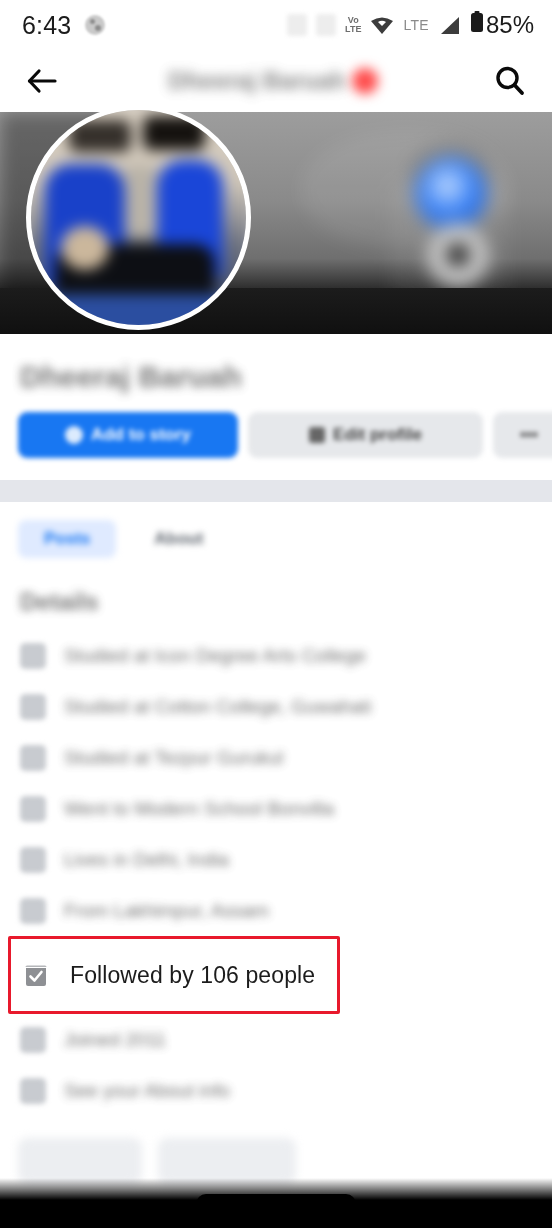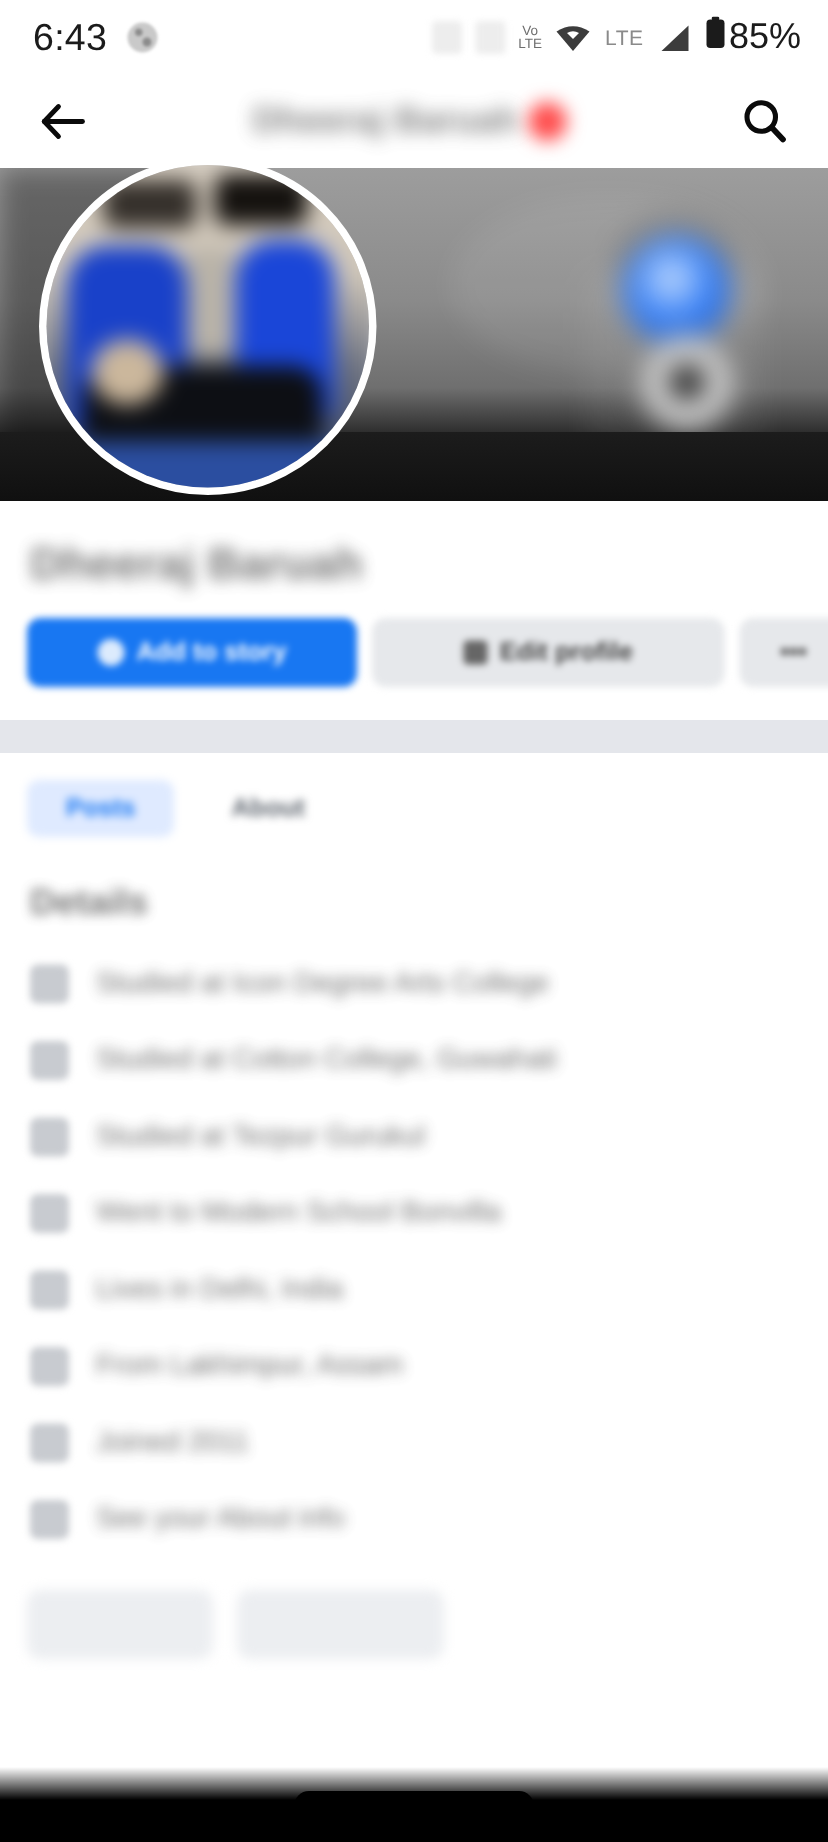--- a/index.html
+++ b/index.html
@@ -32,21 +32,21 @@
   .status-dot-icon::after{
     content:"";position:absolute;left:10px;top:10px;
     width:6px;height:6px;border-radius:50%;background:#8c8c8c;
   }
   .status-right{ display:flex; align-items:center; gap:9px; }
   .ghost-icon{
     width:20px;height:22px;border-radius:3px;background:#ededed;
     filter:blur(2.2px);
   }
   .volte{
-    font-size:9px;line-height:9px;color:#6e6e6e;font-weight:normal;
+    font-size:9px;line-height:9px;color:#6e6e6e;font-weight:bold;
     text-align:center;
   }
   .volte span{display:block;}
   .wifi-icon{ width:24px;height:20px;position:relative; }
   .lte-label{ font-size:14px;color:#8a8a8a;letter-spacing:.3px; }
   .signal-icon{ width:23px;height:20px;position:relative; }
   .battery-wrap{ display:flex;align-items:flex-start;gap:2px; }
   .battery-icon{ width:14px;height:22px;position:relative; }
   .battery-pct{ font-size:24px;color:#1b1b1b; }
 
@@ -342,20 +342,31 @@
   <div class="detail-row">
     <div class="detail-icon"></div>
     <div class="detail-text">Lives in Delhi, India</div>
   </div>
 
   <div class="detail-row">
     <div class="detail-icon"></div>
     <div class="detail-text">From Lakhimpur, Assam</div>
   </div>
 
+  <div class="detail-row highlight">
+    <div class="hl-box"></div>
+    <div class="followed-icon">
+      <svg width="32" height="32" viewBox="0 0 32 32">
+        <path d="M6 9 L26 9 L26 25 Q26 27 24 27 L8 27 Q6 27 6 25 Z" fill="#8e9094"></path>
+        <path d="M7 6.5 L25 6.5 Q26.5 6.5 26.5 8 L5.5 8 Q5.5 6.5 7 6.5 Z" fill="#b4b6b9"></path>
+        <path d="M10.5 17.5 L14.5 21.5 L21.5 13" stroke="#ffffff" stroke-width="2.6" fill="none" stroke-linecap="round" stroke-linejoin="round"></path>
+      </svg>
+    </div>
+    <div class="followed-text">Followed by 106 people</div>
+  </div>
 
   <div class="detail-row">
     <div class="detail-icon"></div>
     <div class="detail-text">Joined 2011</div>
   </div>
 
   <div class="detail-row">
     <div class="detail-icon"></div>
     <div class="detail-text">See your About info</div>
   </div>

